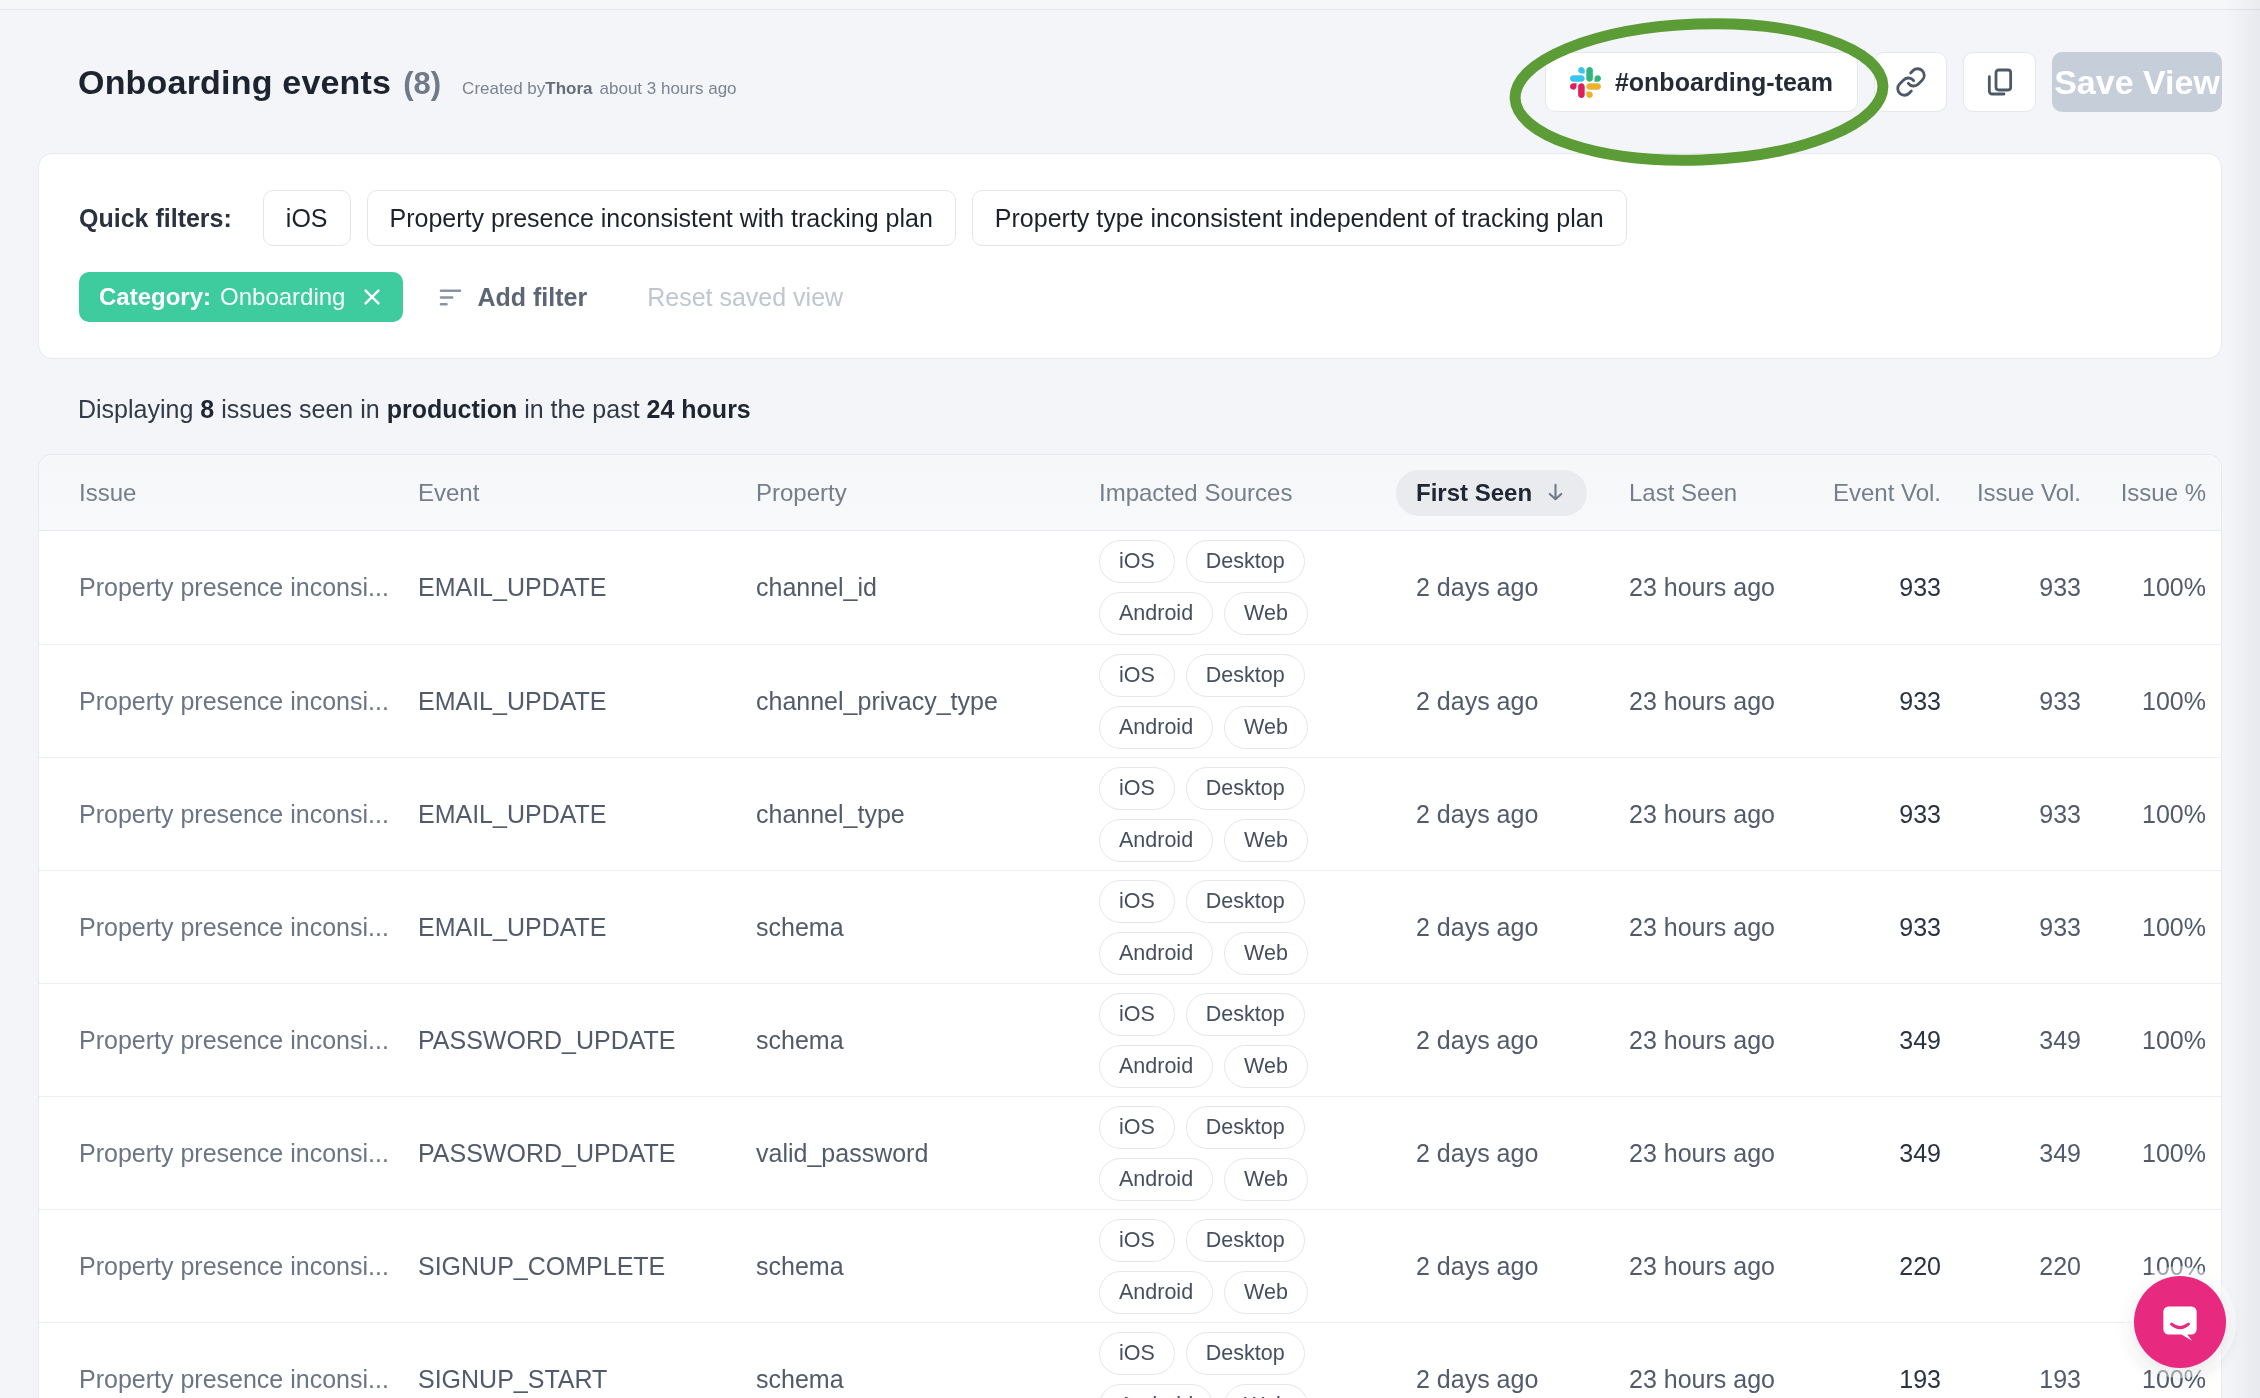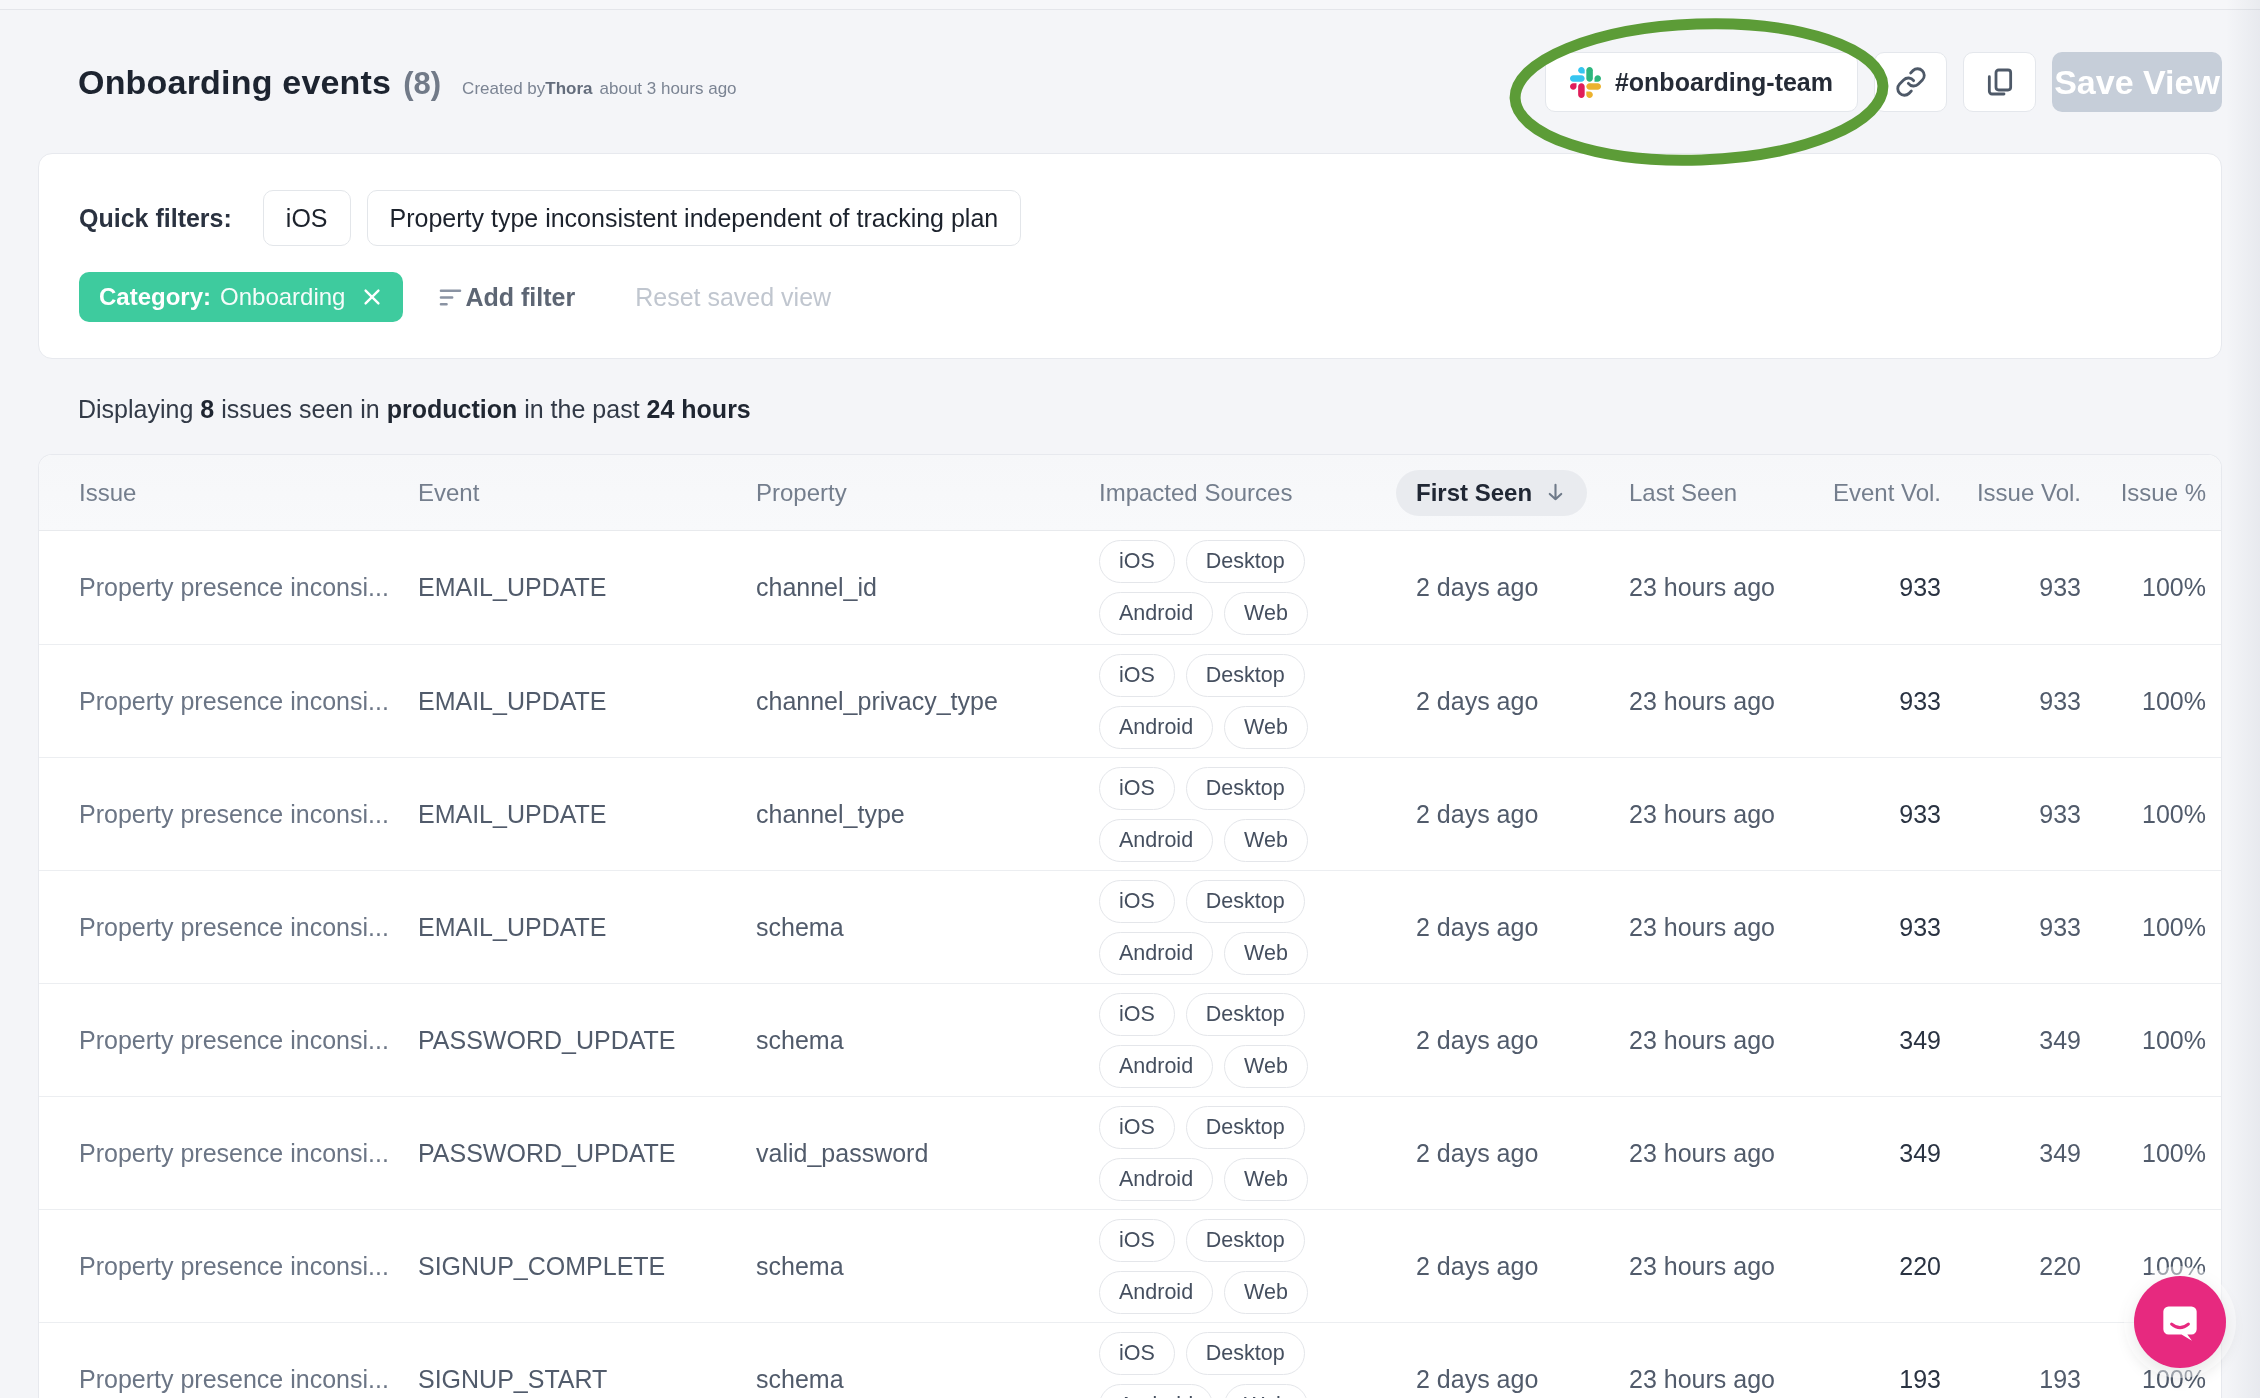--- a/index.html
+++ b/index.html
@@ -52,21 +52,21 @@
     display:inline-flex; align-items:center; cursor:pointer;
   }
   .filters-row2 { display:flex; align-items:center; margin-top:26px; height:50px; }
   .chip {
     display:inline-flex; align-items:center; height:50px; padding:8px 20px;
     border-radius:10px; color:#fff; font-size:24px; cursor:pointer;
   }
   .chip .chip-label { font-weight:bold; }
   .chip .chip-value { margin-left:9px; font-weight:normal; opacity:.95; }
   .chip .chip-x { margin-left:16px; display:inline-flex; }
-  .add-filter { display:inline-flex; align-items:center; margin-left:34px; gap:1px; cursor:pointer; }
+  .add-filter { display:inline-flex; align-items:center; margin-left:34px; gap:13px; cursor:pointer; }
   .add-filter-label { font-size:25px; font-weight:bold; color:#5d6674; }
   .reset-link { margin-left:60px; font-size:25px; color:#c0c6cf; cursor:default; }
 
   
   .summary { margin:36px 38px 8px; padding-left:40px; font-size:25px; color:#323a47; }
   .summary span { margin-right:7px; }
   .summary .b { font-weight:bold; color:#1f2631; }
 
   
   .table-card {
@@ -168,20 +168,21 @@
 
   <svg class="annotation-ellipse" width="420" height="190">
     <ellipse cx="210" cy="95" rx="184" ry="68" fill="none" stroke="#5C9C37" stroke-width="11" transform="rotate(-2 210 95)"></ellipse>
   </svg>
 </div>
 
 <div class="card filters-card">
   <div class="filters-row1">
     <span class="qf-label">Quick filters:</span>
     <button class="qf-btn">iOS</button>
+    <button class="qf-btn">Property presence inconsistent with tracking plan</button>
     <button class="qf-btn">Property type inconsistent independent of tracking plan</button>
   </div>
   <div class="filters-row2">
     <div class="chip" style="background:#3ECB9E">
       <span class="chip-label">Category:</span>
       <span class="chip-value">Onboarding</span>
       <span class="chip-x">
         <svg width="22" height="22" viewBox="0 0 24 24" fill="none" stroke="#ffffff" stroke-width="2.6" stroke-linecap="round">
           <path d="M5 5l14 14M19 5L5 19"></path>
         </svg>

